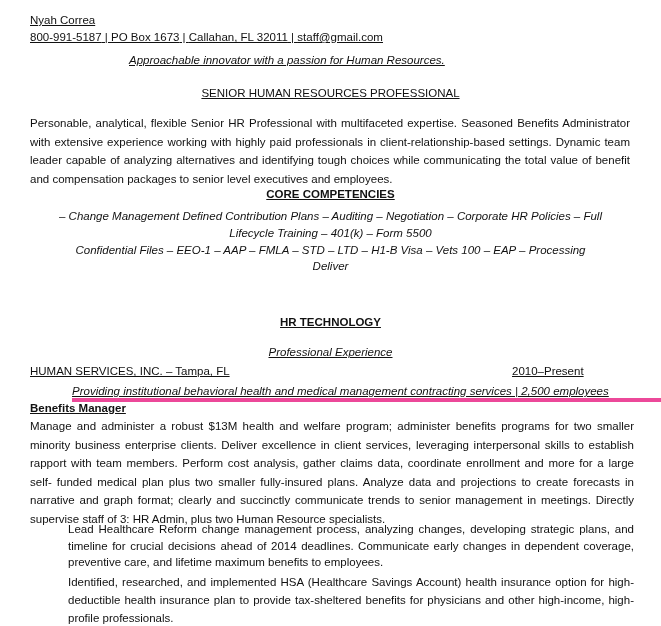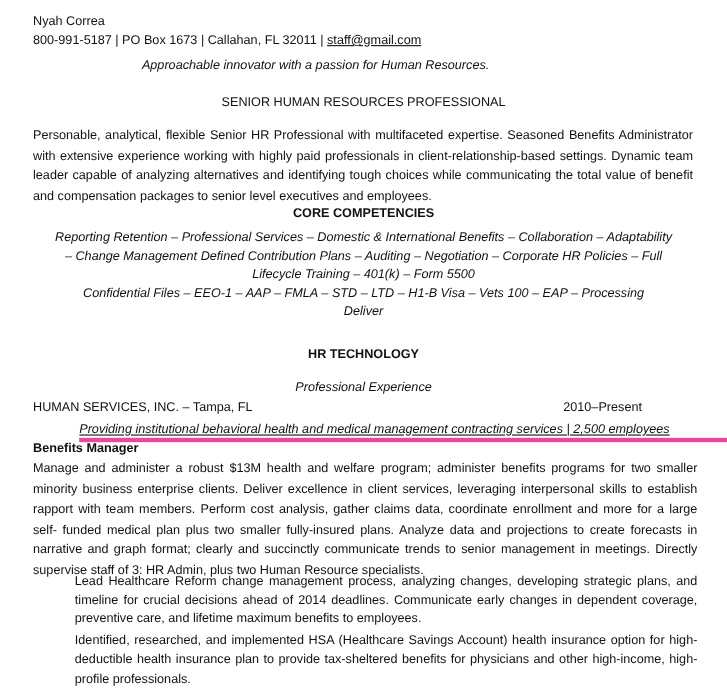--- a/index.html
+++ b/index.html
@@ -1,21 +1,21 @@
 <!DOCTYPE html>
 <html><head>
   <meta charset="utf-8">
   <style>
     html, body { margin: 0; padding: 0; background: #ffffff; }
     body {
       width: 661px; height: 626px; overflow: hidden; position: relative;
       font-family: "Liberation Sans", sans-serif; color: #111; font-size: 11.5px;
     }
     .abs { position: absolute; }
-    .line { white-space: nowrap; line-height: 16px; }
+    .line { white-space: nowrap; line-height: 16px; text-decoration: underline; }
     .center { left: 0; width: 661px; text-align: center; }
     .italic { font-style: italic; }
     .bold { font-weight: bold; }
     .justify { text-align: justify; text-align-last: left; line-height: 18.6px; }
     a.email { color: #111; text-decoration: underline; }
     .tagline {
       left: 30px; width: 604px; border-bottom: 4px solid #ec4899;
       font-style: italic; text-decoration: underline; line-height: 14px; margin-left: 42px;
     }
     .comp { line-height: 17px; font-style: italic; }
@@ -33,21 +33,20 @@
 
   <div class="abs line italic" style="left:129px; top:52px;">Approachable innovator with a passion for Human Resources.</div>
 
   <div class="abs line center" style="top:85px;">SENIOR HUMAN RESOURCES PROFESSIONAL</div>
 
   <div class="abs justify" style="left:30px; width:600px; top:114px;">Personable, analytical, flexible Senior HR Professional with multifaceted expertise. Seasoned Benefits Administrator with extensive experience working with highly paid professionals in client-relationship-based settings. Dynamic team leader capable of analyzing alternatives and identifying tough choices while communicating the total value of benefit and compensation packages to senior level executives and employees.</div>
 
   <div class="abs line center bold" style="top:186px;">CORE COMPETENCIES</div>
 
   <div class="abs center" style="top:208px;">
-    <div class="comp">Reporting Retention – Professional Services – Domestic &amp; International Benefits – Collaboration – Adaptability</div>
     <div class="comp">– Change Management Defined Contribution Plans – Auditing – Negotiation – Corporate HR Policies – Full</div>
     <div class="comp">Lifecycle Training – 401(k) – Form 5500</div>
     <div class="comp">Confidential Files – EEO-1 – AAP – FMLA – STD – LTD – H1-B Visa – Vets 100 – EAP – Processing</div>
     <div class="comp" style="line-height:14px;">Deliver</div>
   </div>
 
   <div class="abs line center bold" style="top:314px;">HR TECHNOLOGY</div>
   <div class="abs line center italic" style="top:344px;">Professional Experience</div>
 
   <div class="abs line" style="left:30px; top:363px;">HUMAN SERVICES, INC. – Tampa, FL</div>

